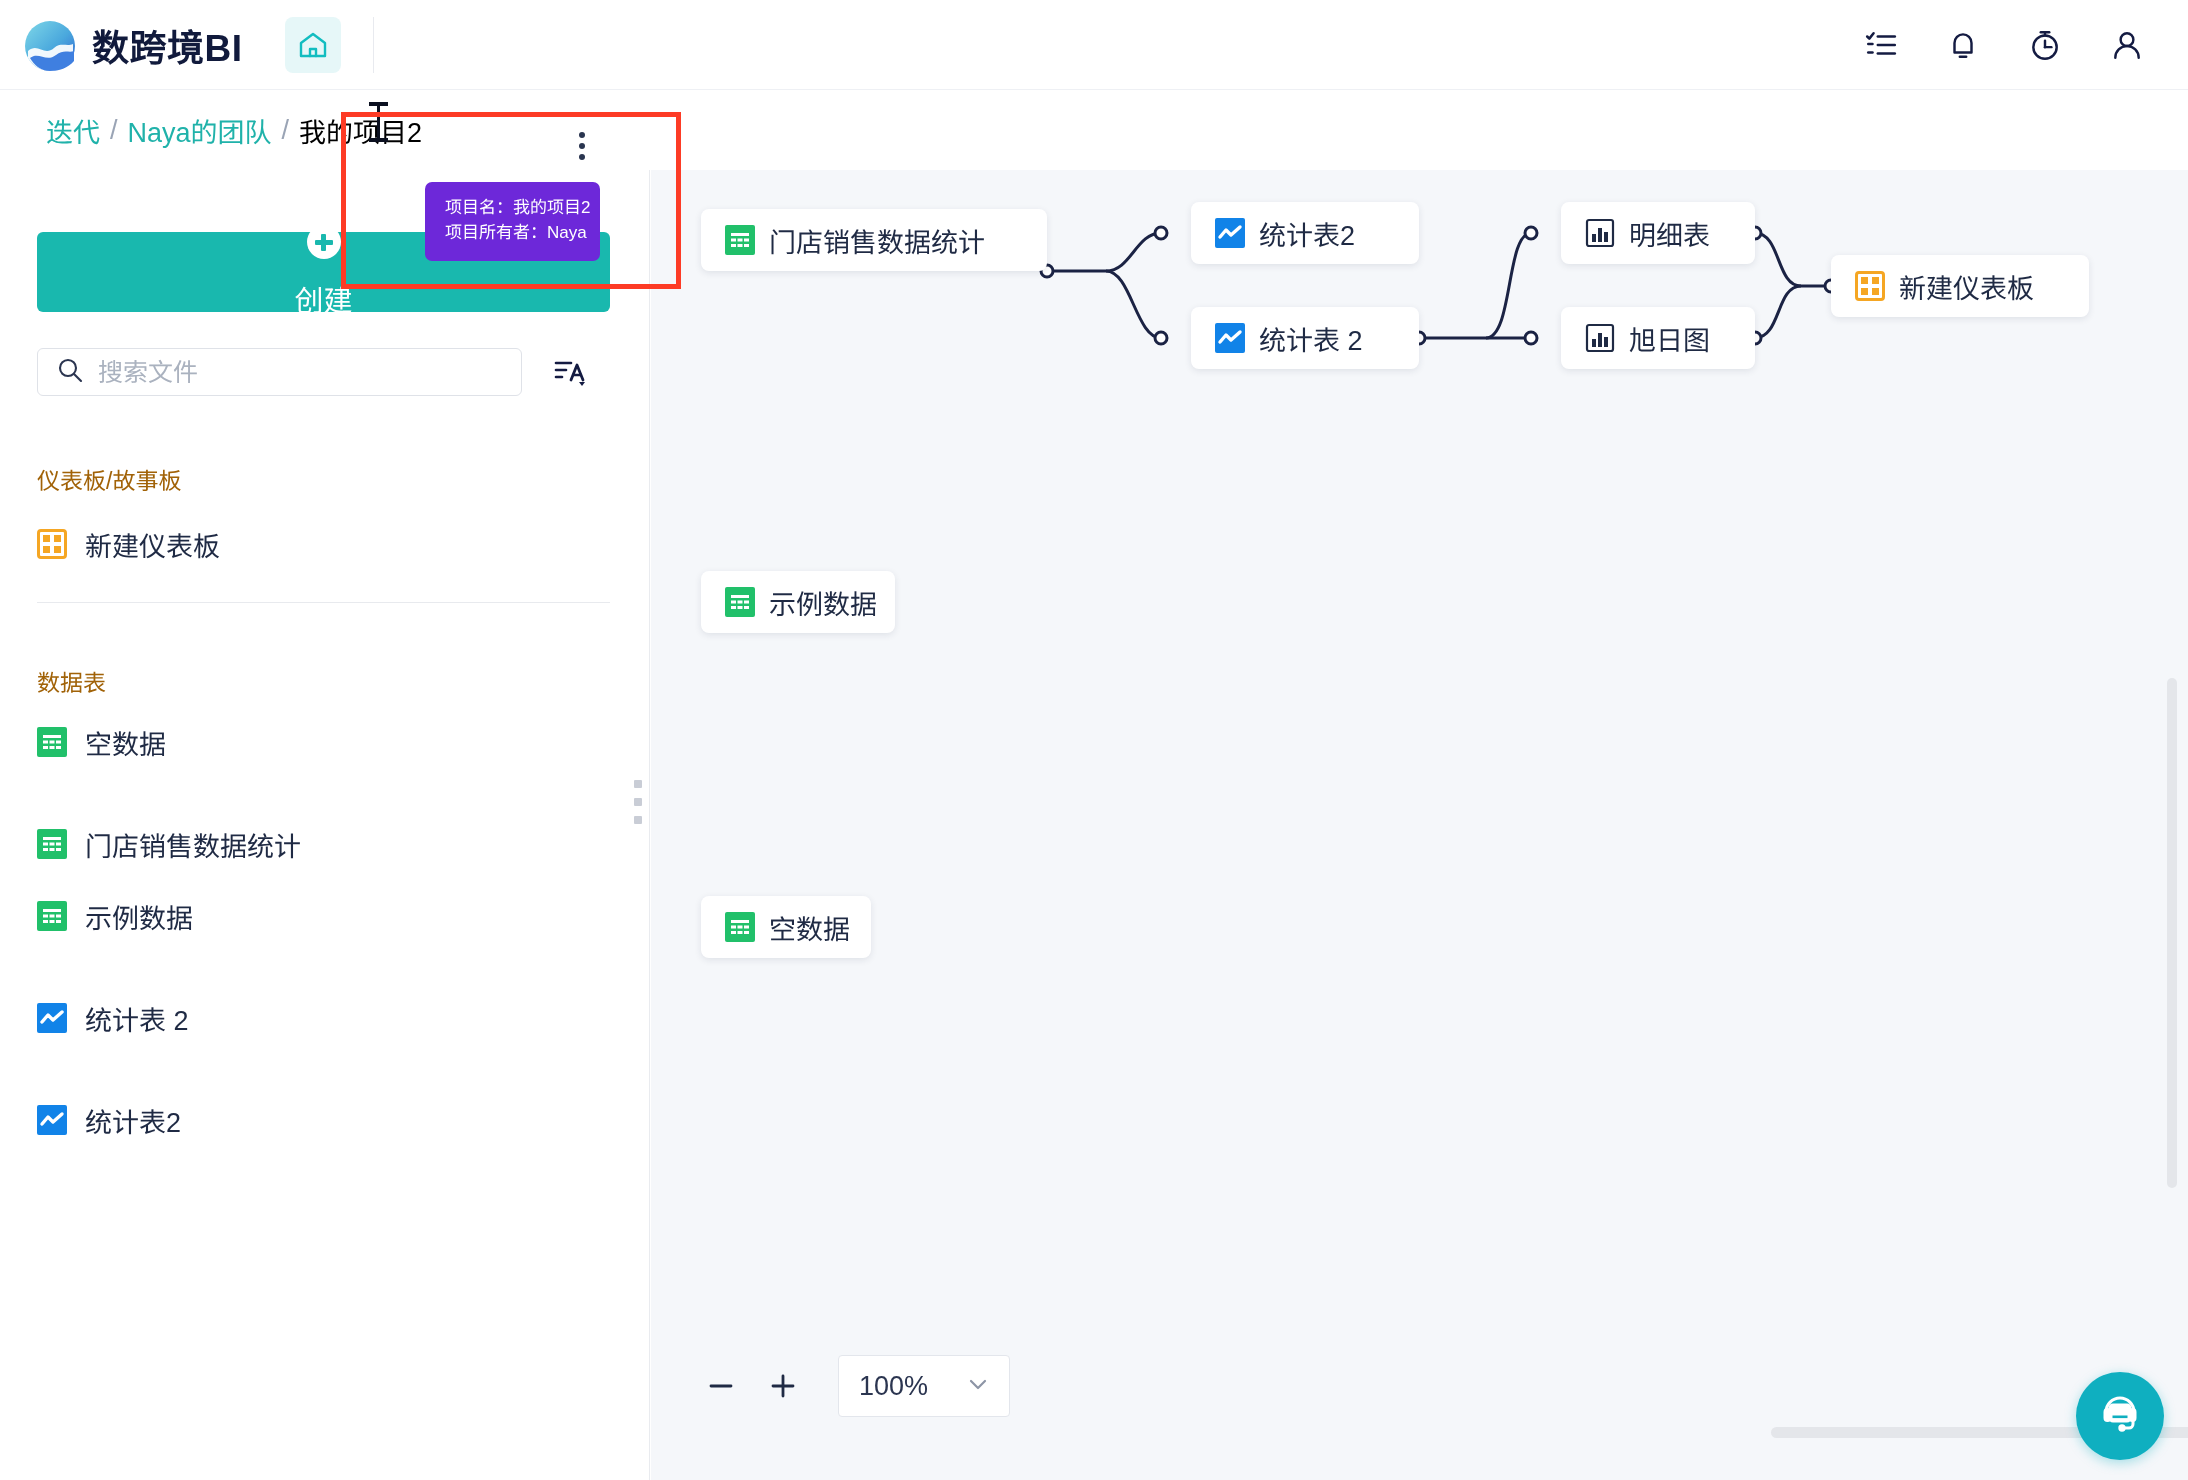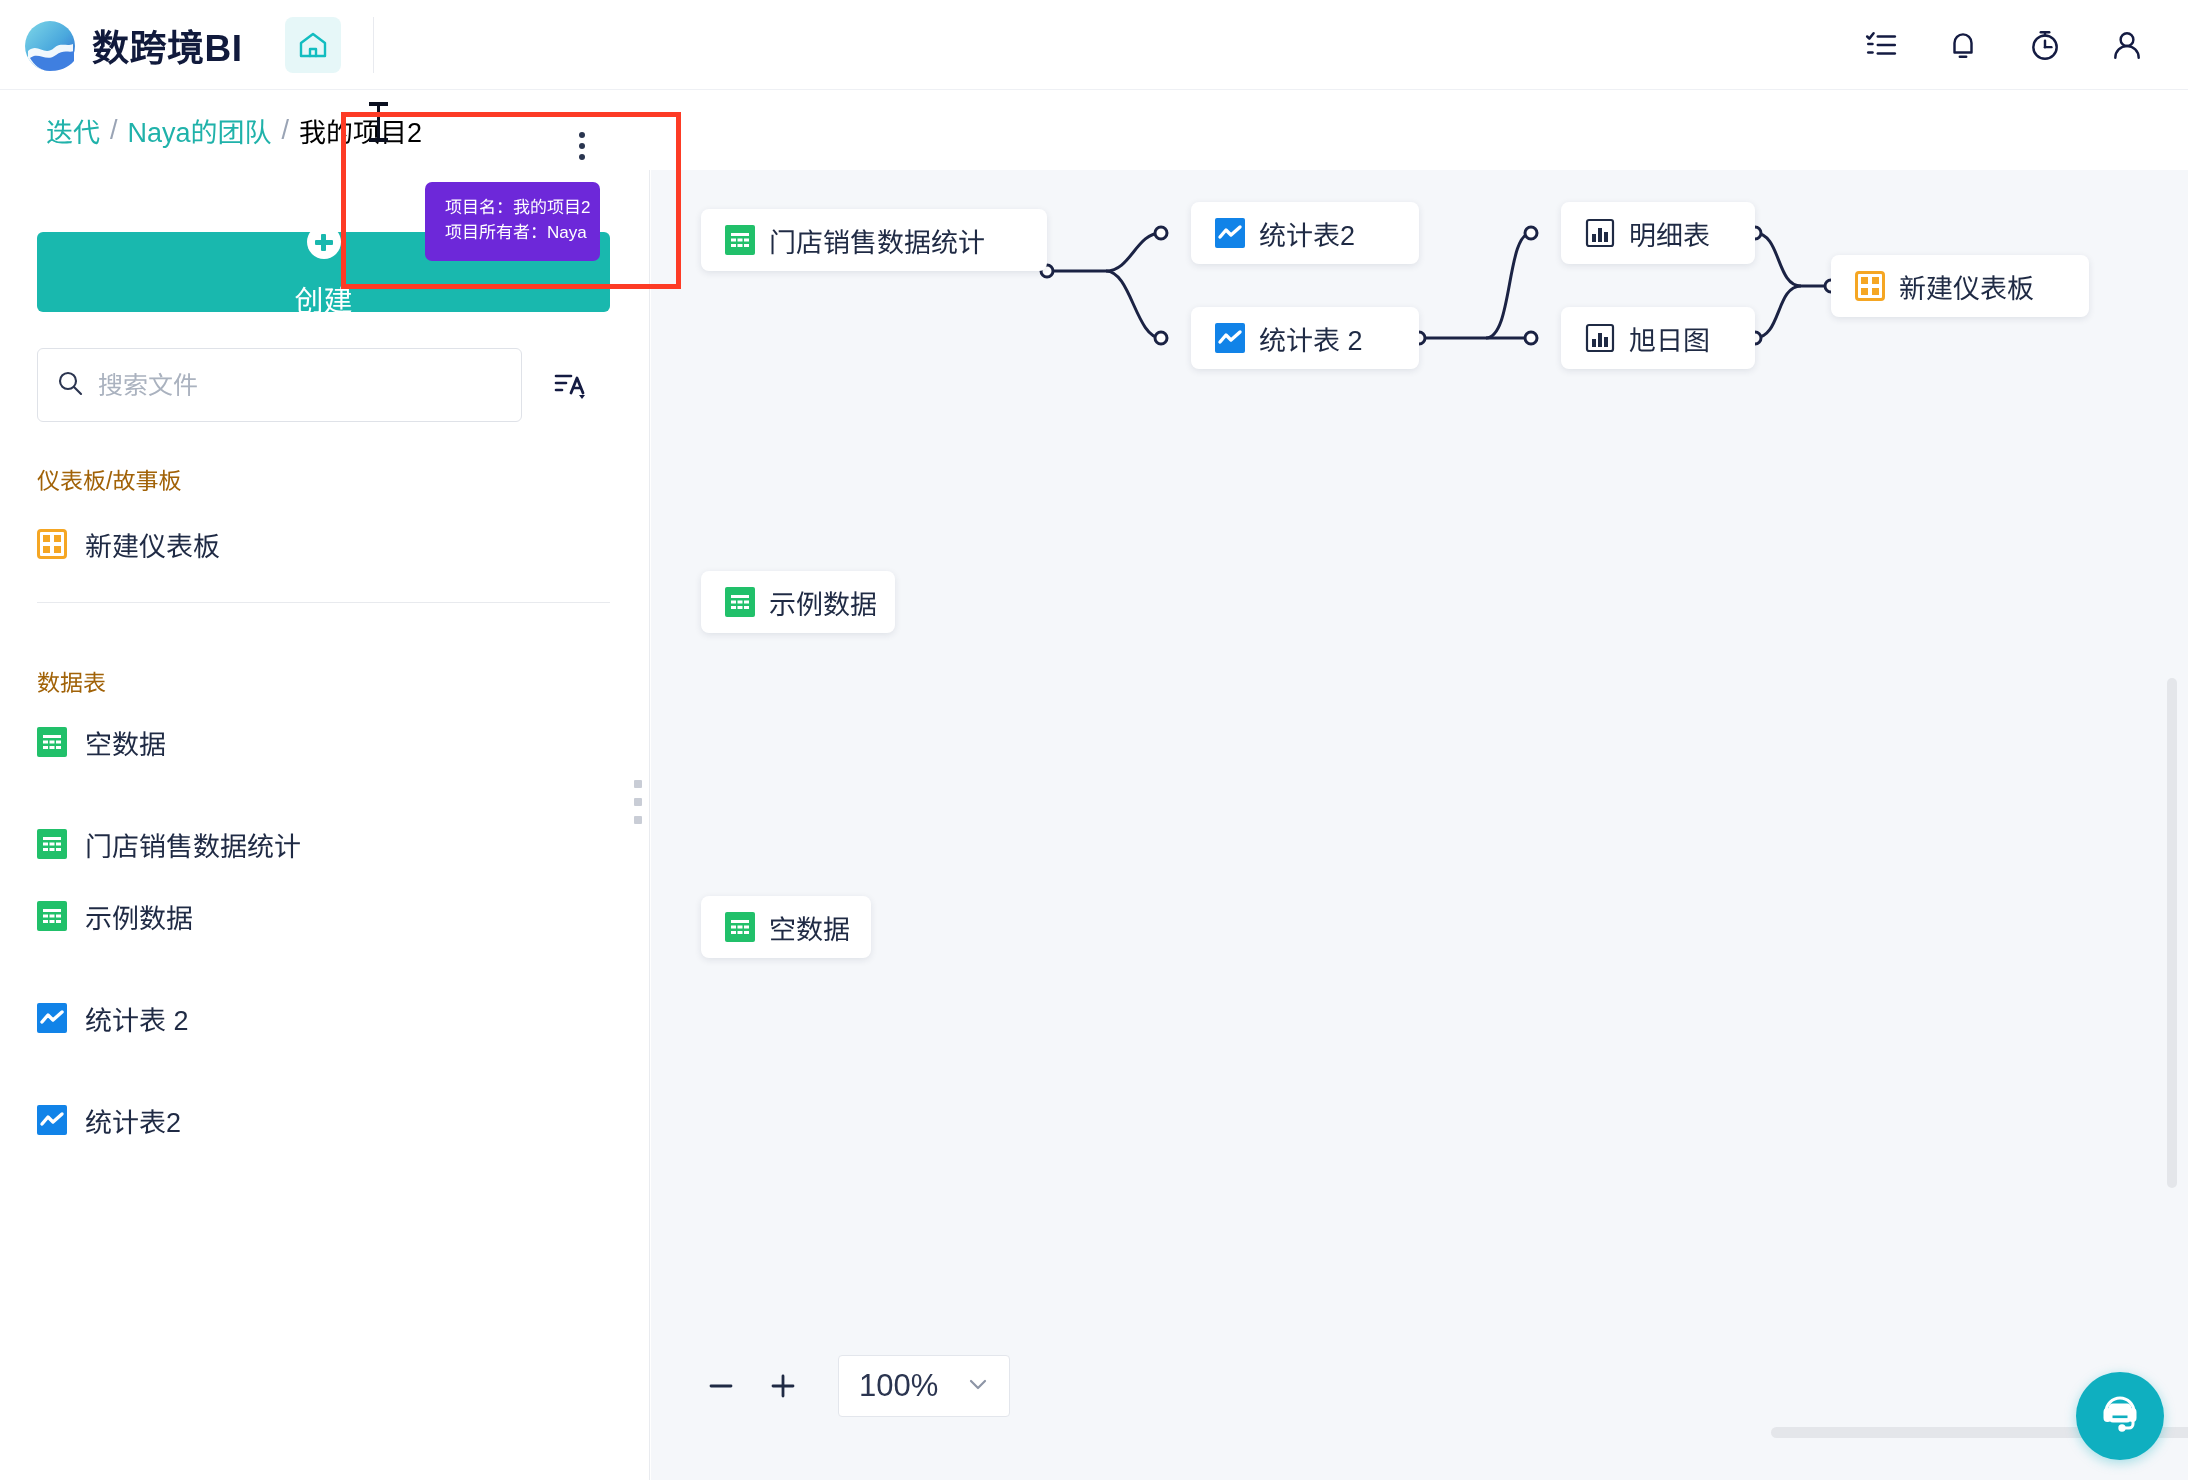--- a/index.html
+++ b/index.html
@@ -119,21 +119,21 @@
   }
   .plus-circle::before { left: 8px; top: 15px; width: 18px; height: 4.5px; }
   .plus-circle::after  { left: 14.5px; top: 8.5px; width: 4.5px; height: 17px; }
   .create-label { color: #ffffff; font-size: 29px; }
 
   .search-row {
     position: absolute; left: 37px; top: 178px;
     width: 573px; display: flex; align-items: center;
   }
   .search-box {
-    width: 485px; height: 74px;
+    width: 485px; height: 48px;
     border: 1px solid #dfe2e8; border-radius: 6px;
     background: #ffffff;
     display: flex; align-items: center; padding: 0 18px;
     gap: 14px;
   }
   .search-input {
     border: none; outline: none; background: transparent;
     font-size: 25px; color: #2b3550; width: 100%;
     font-family: inherit;
   }
@@ -197,21 +197,21 @@
     width: 62px; height: 62px; display: flex; align-items: center; justify-content: center;
     cursor: pointer;
   }
   .zoom-select {
     margin-left: 24px;
     width: 172px; height: 62px;
     background: #ffffff; border: 1px solid #e3e6ec; border-radius: 4px;
     display: flex; align-items: center; justify-content: space-between;
     padding: 0 18px 0 20px; cursor: pointer;
   }
-  .zoom-val { font-size: 31px; color: #2b3550; }
+  .zoom-val { font-size: 27px; color: #2b3550; }
 
   
   .vscroll {
     position: absolute; right: 11px; top: 508px;
     width: 10px; height: 510px; border-radius: 5px;
     background: #e4e6ea; z-index: 26; cursor: pointer;
   }
   .hscroll {
     position: absolute; left: 1120px; bottom: 42px;
     width: 580px; height: 11px; border-radius: 6px;

